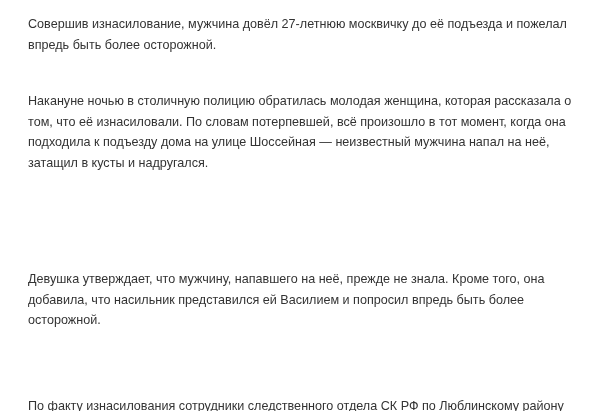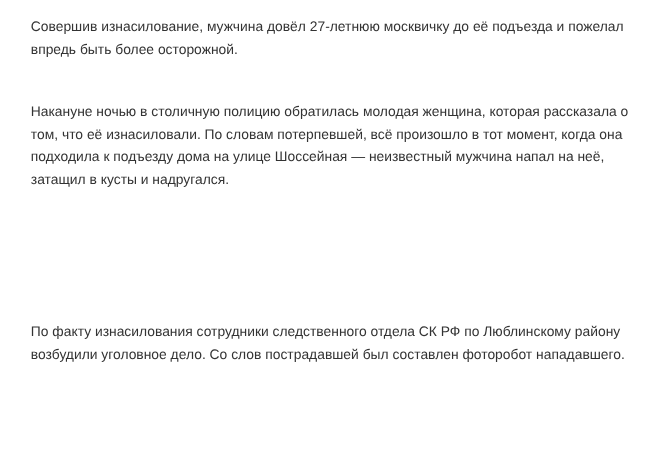--- a/index.html
+++ b/index.html
@@ -57,19 +57,20 @@
 
     <p class="para lead">Совершив изнасилование, мужчина довёл 27-летнюю москвичку до её подъезда и пожелал впредь быть более осторожной.</p>
 
     <p class="para body-para">Накануне ночью в столичную полицию обратилась молодая женщина, которая рассказала о том, что её изнасиловали. По словам потерпевшей, всё произошло в тот момент, когда она подходила к подъезду дома на улице Шоссейная — неизвестный мужчина напал на неё, затащил в кусты и надругался.</p>
 
     <div class="gap-large"></div>
 
 
     <div class="gap-medium"></div>
 
+    <p class="para body-para">Девушка утверждает, что мужчину, напавшего на неё, прежде не знала. Кроме того, она добавила, что насильник представился ей Василием и попросил впредь быть более осторожной.</p>
 
     <div class="gap-small"></div>
 
     <p class="para body-para">По факту изнасилования сотрудники следственного отдела СК РФ по Люблинскому району возбудили уголовное дело. Со слов пострадавшей был составлен фоторобот нападавшего.</p>
 
   </div>
 </div>
 
 </body></html>

